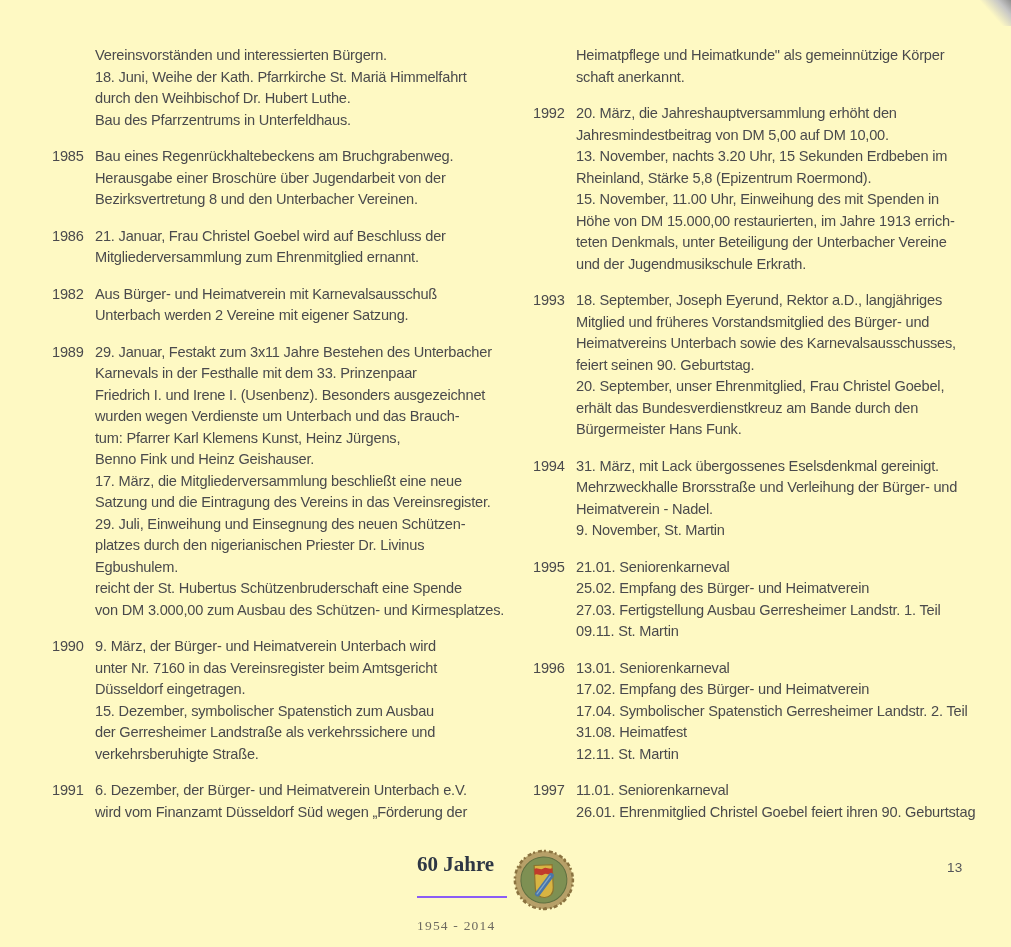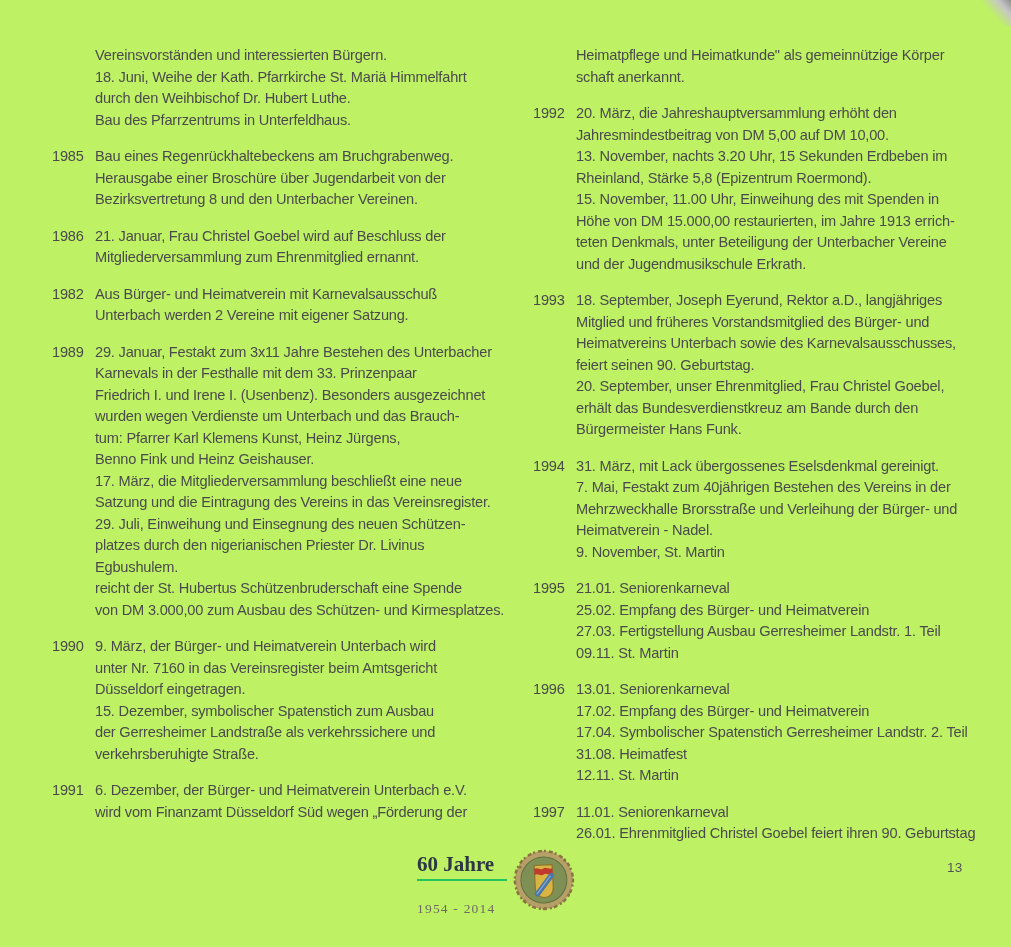--- a/index.html
+++ b/index.html
@@ -1,19 +1,19 @@
 <!DOCTYPE html>
 <html style="--crest-wreath: #b7a068; --crest-wreath_edge: #8a7340; --crest-field: #7e9053; --crest-field_edge: #5e7040; --crest-shield_gold: #d8b442; --crest-shield_edge: #8a7430; --crest-band_red: #c13a2c; --crest-stripe_blue: #4a76a8; --crest-stripe_light: #84a6c6;"><head>
 <meta charset="utf-8">
 <style>
   html,body{margin:0;padding:0;background:#ffffff;}
   .page{
     position:relative;
     width:1011px;height:947px;
-    background:#bef264;
+    background:#fef9c3;
     font-family:"Liberation Sans",sans-serif;
     color:#4a4a4c;
     overflow:hidden;
   }
   .corner-curl{
     position:absolute;right:0;top:0;width:38px;height:26px;
     background:linear-gradient(228deg,#8f8f8f 0%,#c6c6c6 22%,rgba(255,255,255,0) 52%);
     pointer-events:none;
   }
   .col{position:absolute;top:45px;}
@@ -30,21 +30,21 @@
     font-size:14.6px;line-height:21.5px;letter-spacing:-0.2px;
   }
   .footer-badge{
     position:absolute;left:417px;top:848px;
     display:flex;align-items:flex-start;
   }
   .badge-text{width:90px;padding-top:5px;}
   .badge-title{
     font-family:"Liberation Serif",serif;font-weight:bold;
     font-size:21px;color:#2e3744;line-height:23px;
-    border-bottom:2px solid #22c55e;padding-bottom:3px;
+    border-bottom:2px solid #8b5cf6;padding-bottom:20px;
   }
   .badge-years{
     font-family:"Liberation Serif",serif;
     font-size:13.5px;color:#6d6a60;letter-spacing:1.2px;
     padding-top:20px;
   }
   .crest{margin-left:5px;margin-top:-4px;transform:rotate(-3deg);}
   .page-number{
     position:absolute;left:947px;top:860px;
     font-size:13.5px;color:#54555a;letter-spacing:0.3px;
@@ -156,21 +156,20 @@
           <div class="line">feiert seinen 90. Geburtstag.</div>
           <div class="line">20. September, unser Ehrenmitglied, Frau Christel Goebel,</div>
           <div class="line">erhält das Bundesverdienstkreuz am Bande durch den</div>
           <div class="line">Bürgermeister Hans Funk.</div>
         </div>
       </div>
       <div class="entry">
         <div class="year">1994</div>
         <div class="lines">
           <div class="line">31. März, mit Lack übergossenes Eselsdenkmal gereinigt.</div>
-          <div class="line">7. Mai, Festakt zum 40jährigen Bestehen des Vereins in der</div>
           <div class="line">Mehrzweckhalle Brorsstraße und Verleihung der Bürger- und</div>
           <div class="line">Heimatverein - Nadel.</div>
           <div class="line">9. November, St. Martin</div>
         </div>
       </div>
       <div class="entry">
         <div class="year">1995</div>
         <div class="lines">
           <div class="line">21.01. Seniorenkarneval</div>
           <div class="line">25.02. Empfang des Bürger- und Heimatverein</div>

